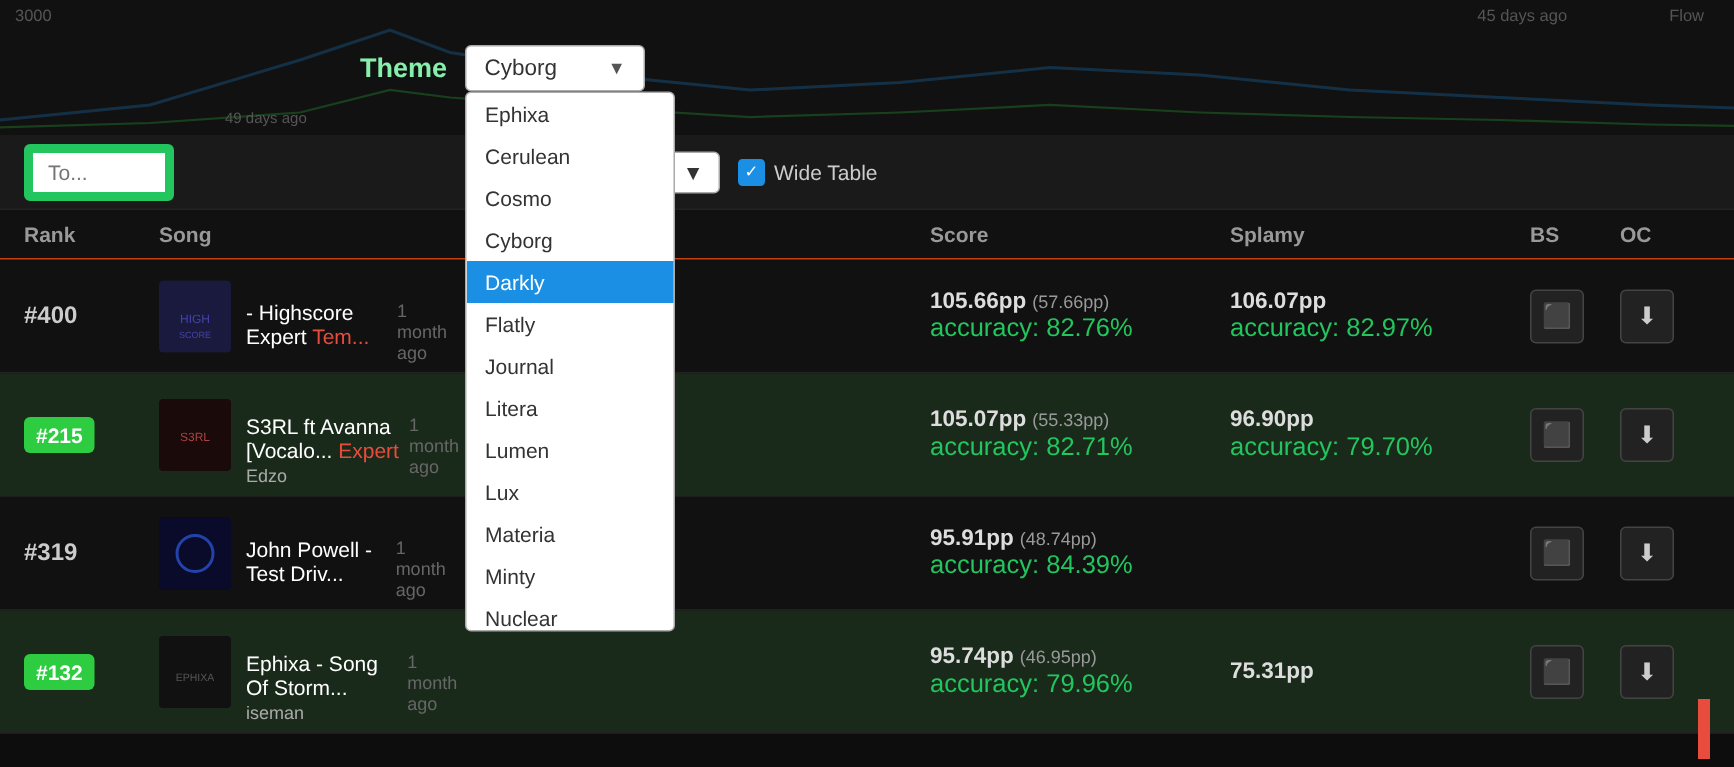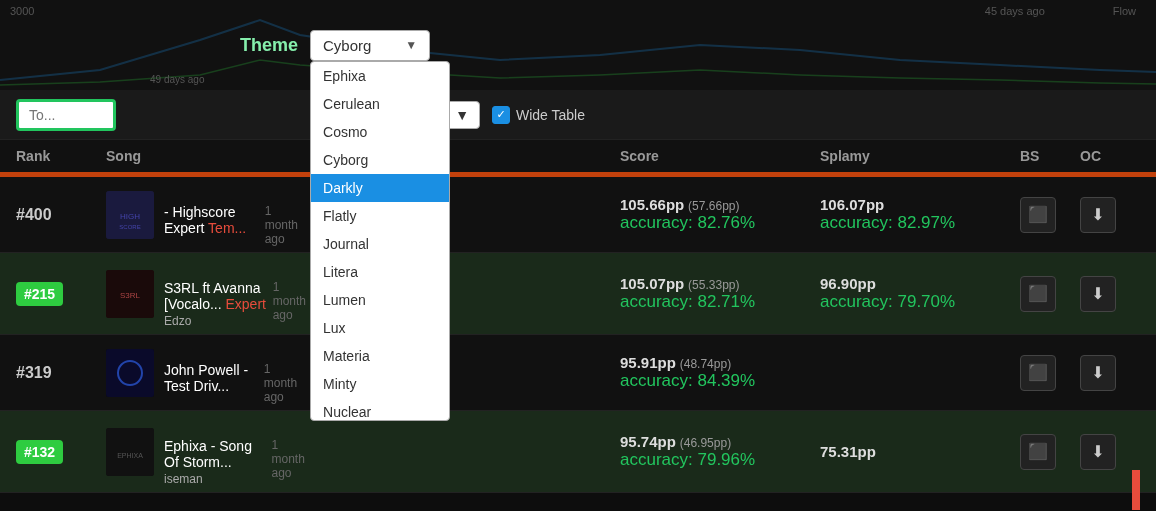--- a/index.html
+++ b/index.html
@@ -141,21 +141,21 @@
     
     .table-container {
       background: #111;
       flex: 1;
     }
 
     .table-header {
       display: grid;
       grid-template-columns: 90px 200px 1fr 200px 200px 60px 60px;
       padding: 8px 16px;
-      border-bottom: 5px solid #c2410c;
+      border-bottom: 1px solid #c2410c;
       font-size: 14px;
       font-weight: bold;
       color: #999;
     }
 
     .table-row {
       display: grid;
       grid-template-columns: 90px 200px 1fr 200px 200px 60px 60px;
       padding: 6px 16px;
       border-bottom: 1px solid #222;
@@ -297,21 +297,21 @@
     .controls-left {
       position: absolute;
       left: 16px;
       display: flex;
       align-items: center;
       gap: 8px;
     }
 
     .filter-input {
       background: #fff;
-      border: 3px solid #22c55e;
+      border: 6px solid #22c55e;
       border-radius: 4px;
       padding: 5px 10px;
       font-size: 14px;
       color: #333;
       width: 100px;
     }
 
     .top-area {
       position: relative;
       height: 90px;

